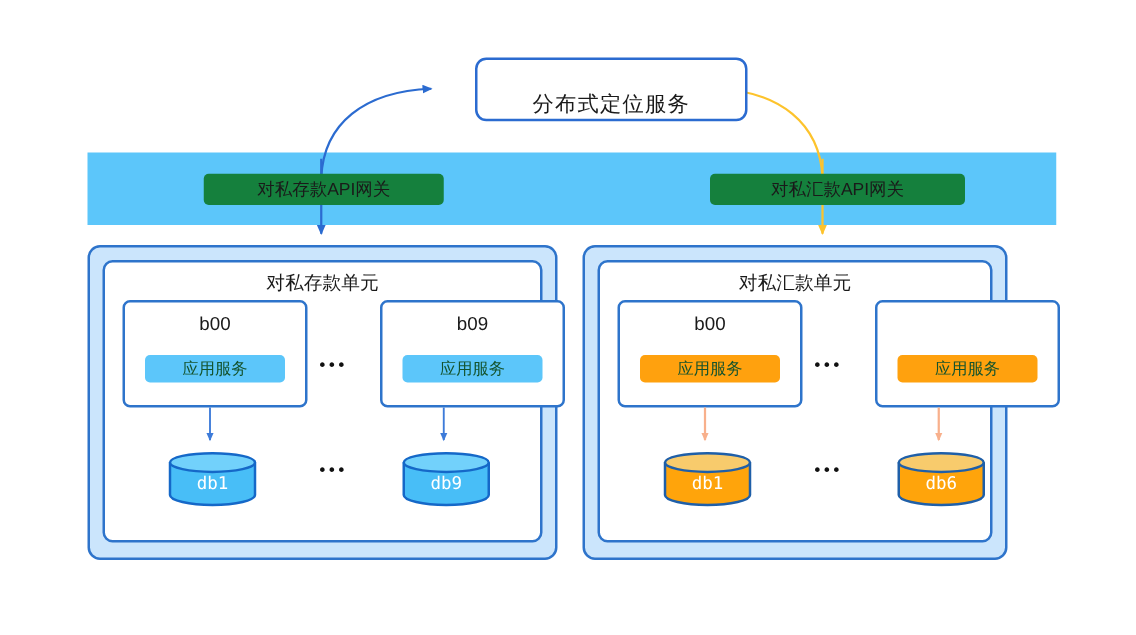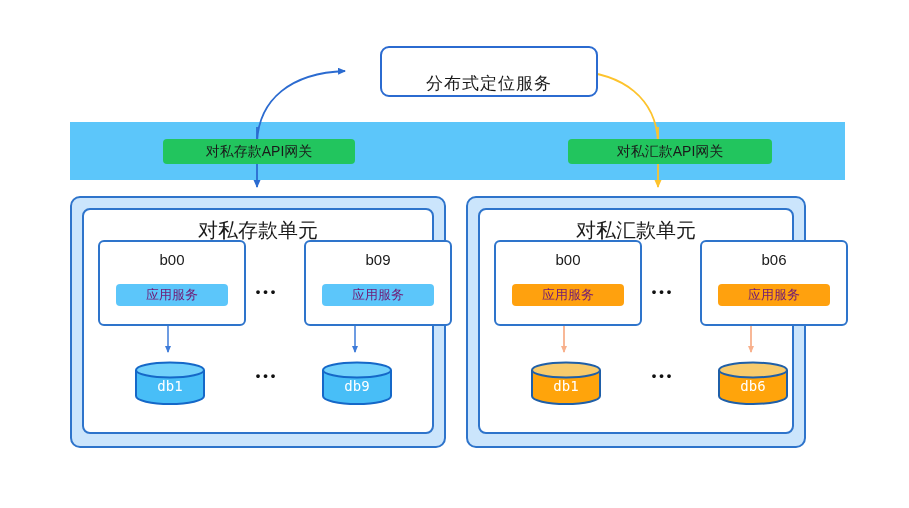--- a/index.html
+++ b/index.html
@@ -7,45 +7,45 @@
           font-family:"Liberation Sans","DejaVu Sans",sans-serif;color:#1a1a1a;}
 
   
   .service-box{position:absolute;left:352px;top:46px;width:214px;height:47px;background:#ffffff;
                border:2px solid #2B6BD0;border-radius:9px;z-index:3;
                display:flex;align-items:flex-end;justify-content:center;
                font-size:17px;font-weight:normal;letter-spacing:1px;margin-left:28px;}
 
   
   .band{position:absolute;left:70px;top:122px;width:775px;height:58px;background:#5CC6FA;z-index:1;}
-  .gw-label{position:absolute;top:139px;height:25px;background:#22c55e;border-radius:4px;z-index:3;
+  .gw-label{position:absolute;top:139px;height:25px;background:#15803d;border-radius:4px;z-index:3;
             display:flex;align-items:center;justify-content:center;font-size:14px;}
   .gw-left{left:163px;width:192px;}
   .gw-right{left:568px;width:204px;}
 
   
   .overlay{position:absolute;left:0;top:0;width:909px;height:508px;z-index:2;pointer-events:none;}
 
   
   .unit{position:absolute;top:196px;height:252px;background:#CBE5FC;border:2px solid #2E74CB;
         border-radius:10px;box-sizing:border-box;z-index:1;}
   .unit-left{left:70px;width:376px;}
   .unit-right{left:466px;width:340px;}
   .unit-inner{position:absolute;left:10px;right:10px;top:10px;bottom:12px;background:#ffffff;
               border:2px solid #2E74CB;border-radius:8px;}
-  .unit-title{position:absolute;left:0;right:0;top:7px;text-align:center;font-size:20px;}
+  .unit-title{position:absolute;left:0;right:0;top:7px;text-align:center;font-size:15px;}
 
   
   .node{position:absolute;top:30px;width:148px;height:86px;background:#ffffff;
         border:2px solid #2E74CB;border-radius:6px;box-sizing:border-box;}
   .node-a{left:14px;}
   .node-b{left:205px;margin-left:15px;}
   .node-name{margin-top:9px;text-align:center;font-size:15px;}
   .pill{position:absolute;left:16px;right:16px;top:42px;height:22px;border-radius:4px;
-        text-align:center;line-height:22px;font-size:13px;color:#701a75;}
+        text-align:center;line-height:22px;font-size:13px;color:#14532d;}
   .unit-left .pill{background:#5CC6FA;}
   .unit-right .pill{background:#FFA10E;}
 
   .dots{position:absolute;width:44px;text-align:center;font-size:13px;font-weight:bold;
         letter-spacing:3px;color:#111;}
   .node-dots{left:161px;top:74px;}
   .db-dots{left:161px;top:158px;}
 
   
   .cyl{position:absolute;top:150px;}
@@ -137,21 +137,20 @@
   <div class="unit unit-right">
     <div class="unit-inner">
       <div class="unit-title">对私汇款单元</div>
 
       <div class="node node-a">
         <div class="node-name">b00</div>
         <div class="pill">应用服务</div>
       </div>
       <div class="dots node-dots">•••</div>
       <div class="node node-b">
-        <div class="node-name">b06</div>
         <div class="pill">应用服务</div>
       </div>
 
       <svg class="cyl cyl-a" width="74" height="48" viewBox="0 0 74 48">
         <path class="cyl-body" d="M3 10 L3 36 A34 8 0 0 0 71 36 L71 10"></path>
         <ellipse class="cyl-top" cx="37" cy="10" rx="34" ry="7.5"></ellipse>
         <text class="cyl-text" x="37" y="31" text-anchor="middle">db1</text>
       </svg>
       <div class="dots db-dots">•••</div>
       <svg class="cyl cyl-b" width="74" height="48" viewBox="0 0 74 48">

